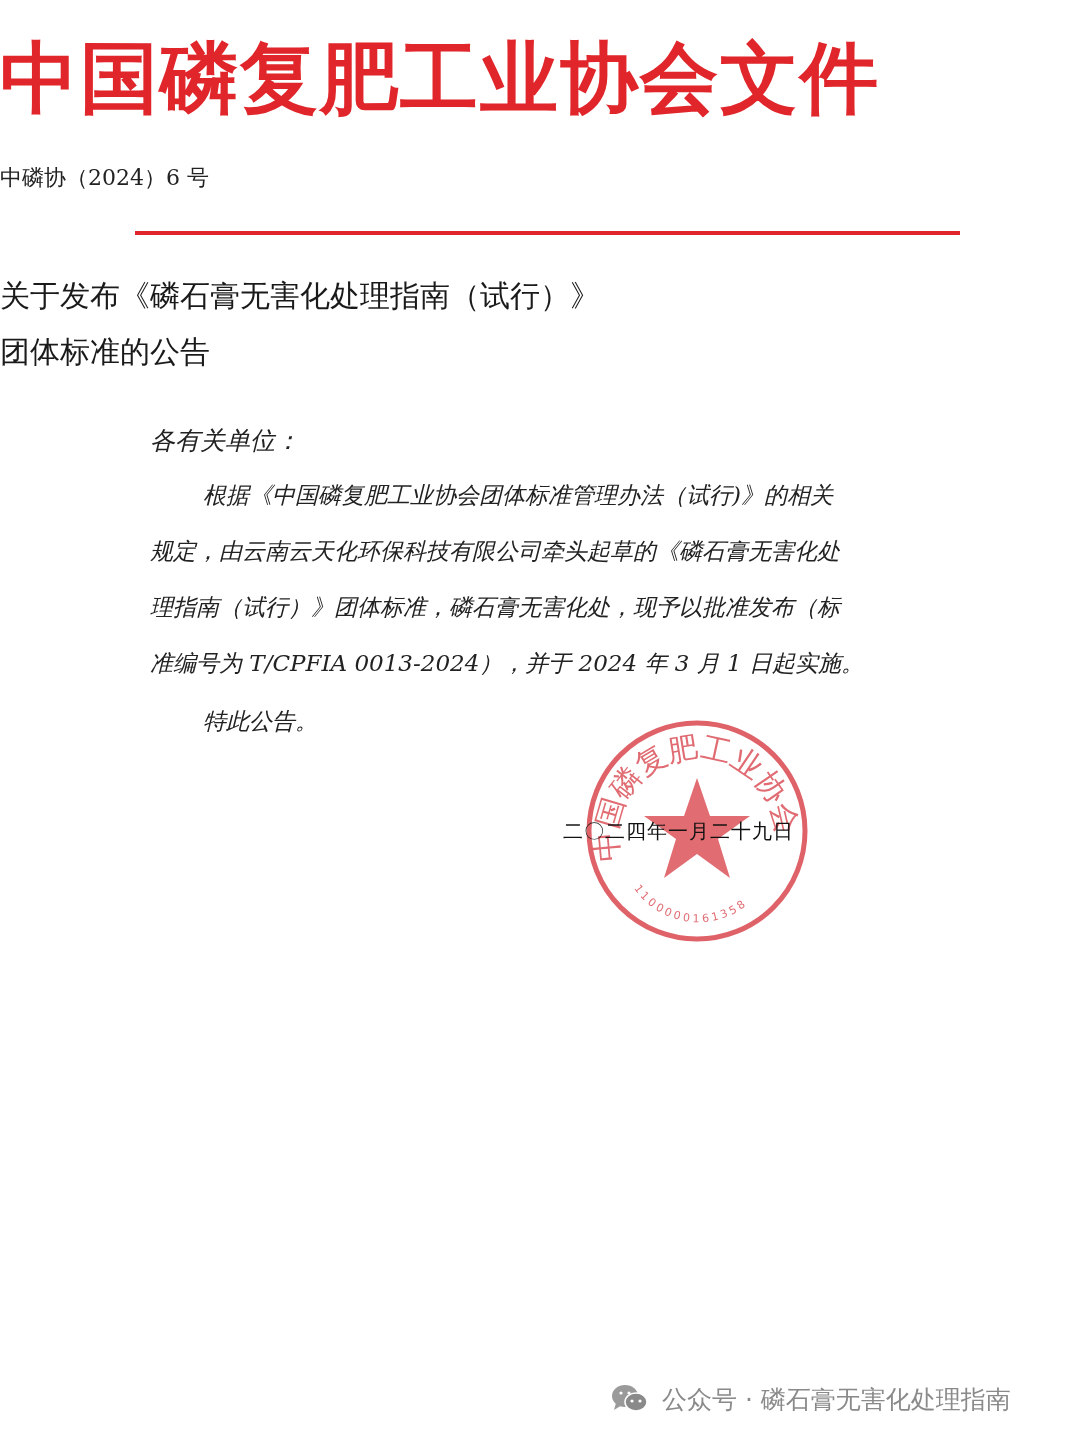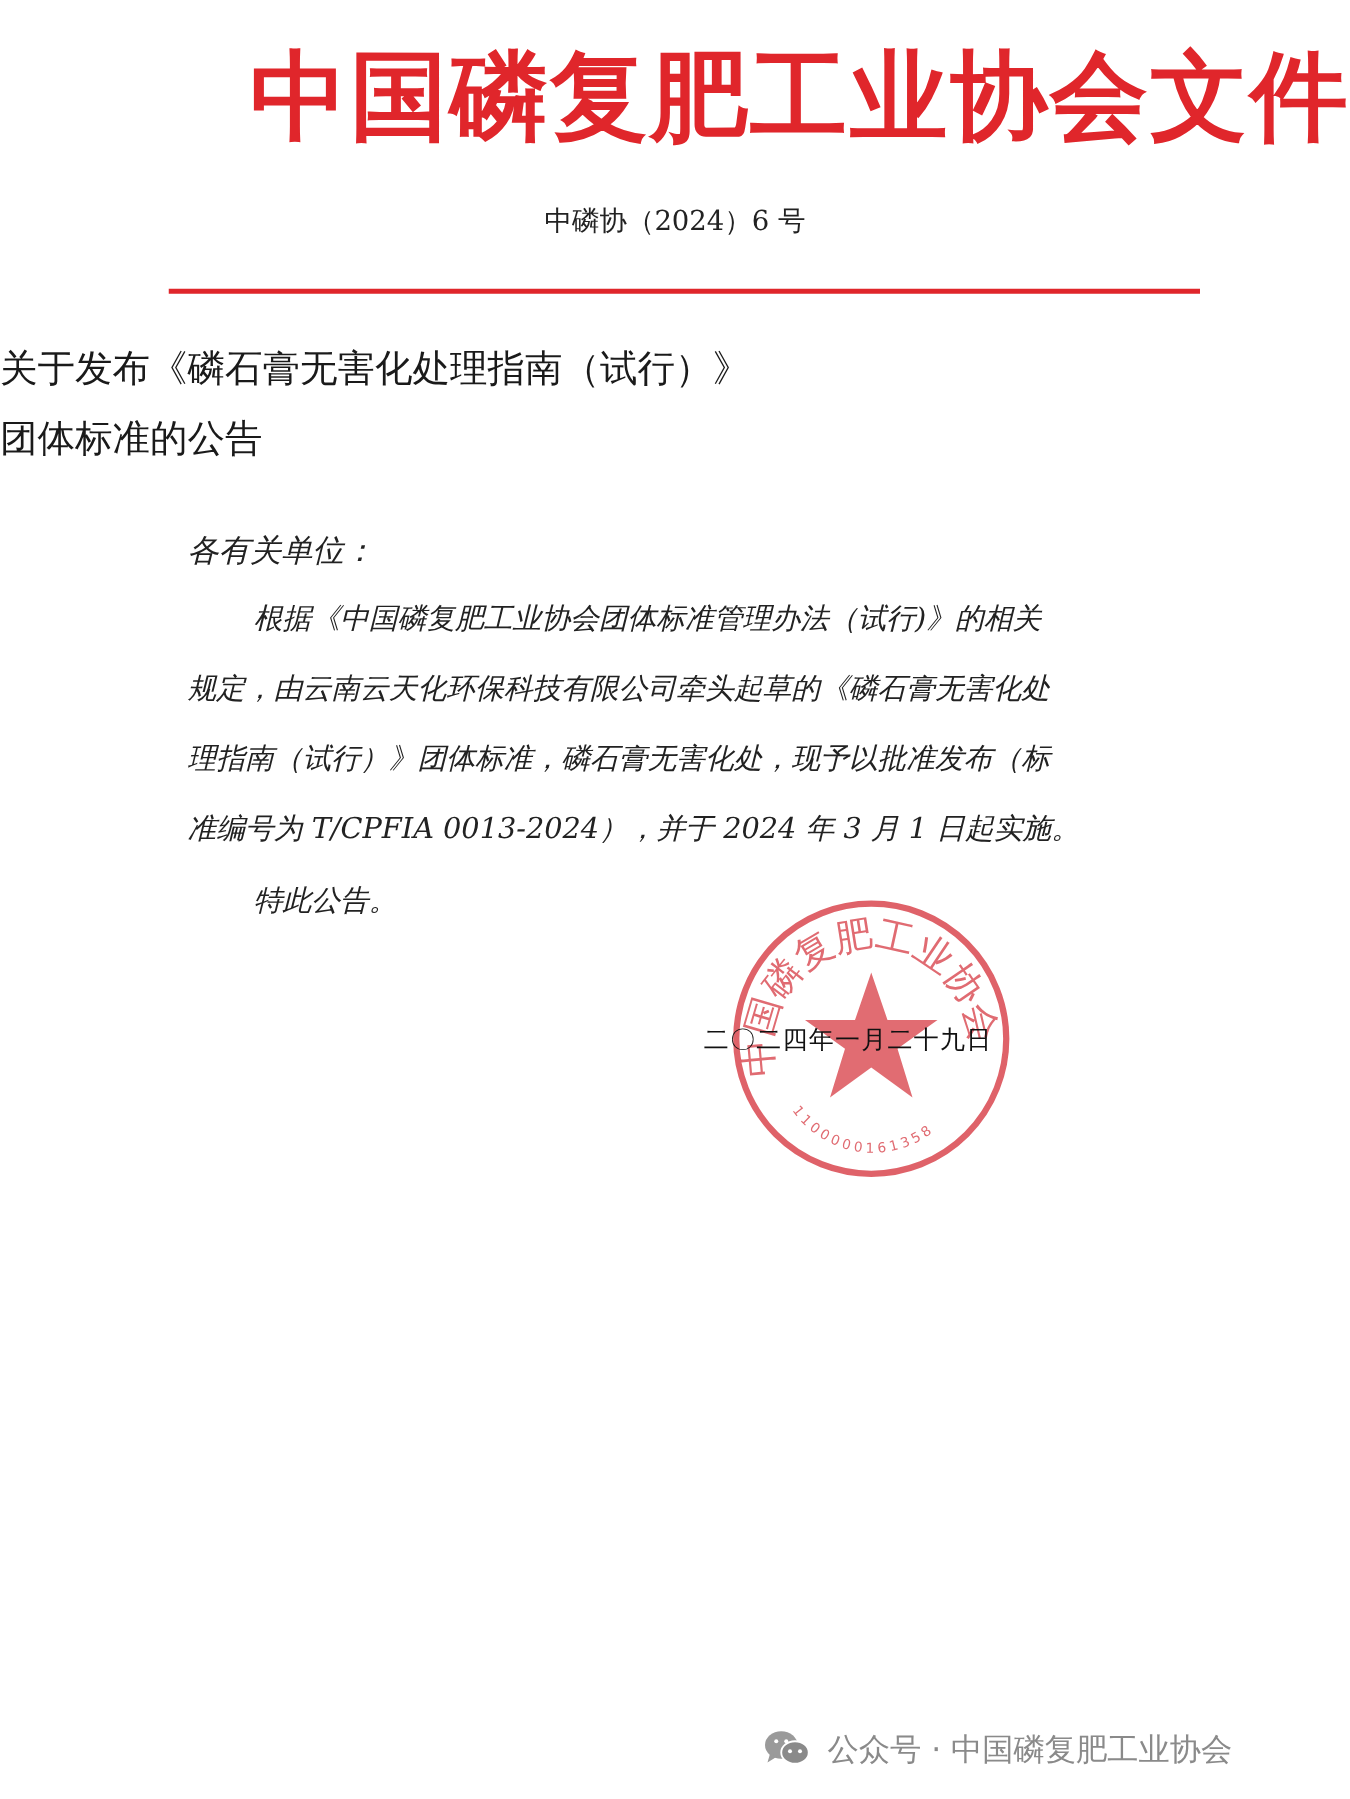--- a/index.html
+++ b/index.html
@@ -1,26 +1,26 @@
 <!DOCTYPE html>
 <html><head>
 <meta charset="utf-8">
 <style>
   html, body { margin: 0; padding: 0; }
   body {
     width: 1080px; height: 1439px; background: #ffffff; position: relative; overflow: hidden;
     font-family: "DejaVu Serif", "Liberation Serif", serif; color: #1a1a1a;
   }
   .masthead {
-    position: absolute; left: 0; width: 1080px; top: 28px; text-align: right;
+    position: absolute; left: 0; width: 1080px; top: 28px; text-align: left;
     font-family: "DejaVu Sans", "Liberation Sans", sans-serif;
     font-size: 78px; color: #e0262b; letter-spacing: 2px; line-height: 100px; font-weight: bold;
   }
   .docnum {
-    position: absolute; left: 0; width: 1080px; top: 162px; text-align: center;
+    position: absolute; left: 0; width: 1080px; top: 162px; text-align: left;
     font-size: 22px; line-height: 32px; color: #222;
   }
   .redline {
     position: absolute; left: 135px; width: 825px; top: 231px; height: 4px; background: #e0262b;
   }
   .title {
     position: absolute; left: 0; width: 1080px; text-align: left;
     font-family: "DejaVu Sans", "Liberation Sans", sans-serif;
     font-size: 30px; line-height: 40px; color: #1a1a1a;
   }
@@ -80,14 +80,14 @@
 <div class="footer">
   <svg class="wechat" viewBox="0 0 40 32">
     <ellipse cx="15" cy="13" rx="13" ry="11" fill="#9a9a9a"></ellipse>
     <polygon points="6,20 4,27 12,22" fill="#9a9a9a"></polygon>
     <ellipse cx="26" cy="19" rx="11" ry="9" fill="#8a8a8a" stroke="#fff" stroke-width="1.5"></ellipse>
     <circle cx="22" cy="18" r="1.6" fill="#fff"></circle>
     <circle cx="30" cy="18" r="1.6" fill="#fff"></circle>
     <circle cx="11" cy="10" r="1.6" fill="#fff"></circle>
     <circle cx="19" cy="10" r="1.6" fill="#fff"></circle>
   </svg>
-  <span>公众号 · 中国磷复肥工业协会</span>
+  <span>公众号 · 磷石膏无害化处理指南</span>
 </div>
 
 </body></html>

